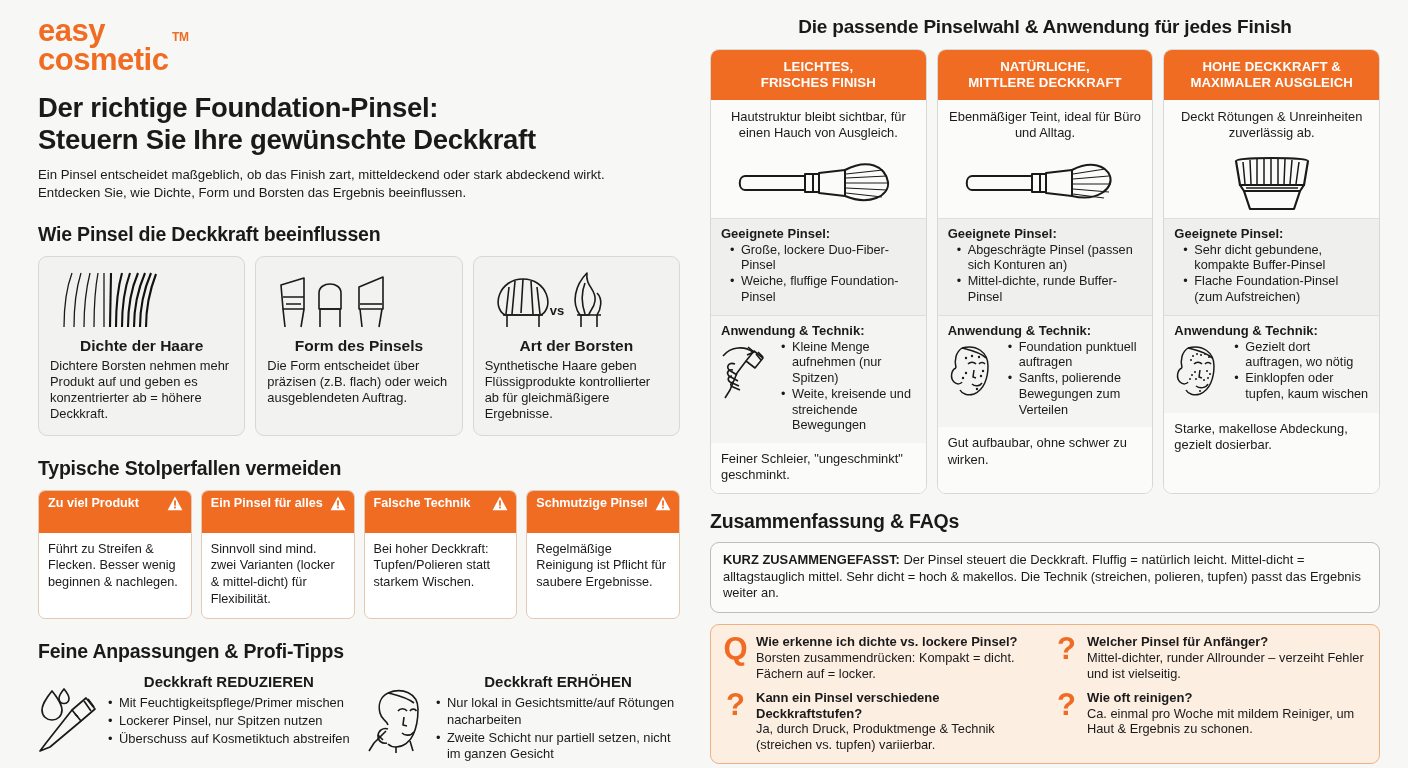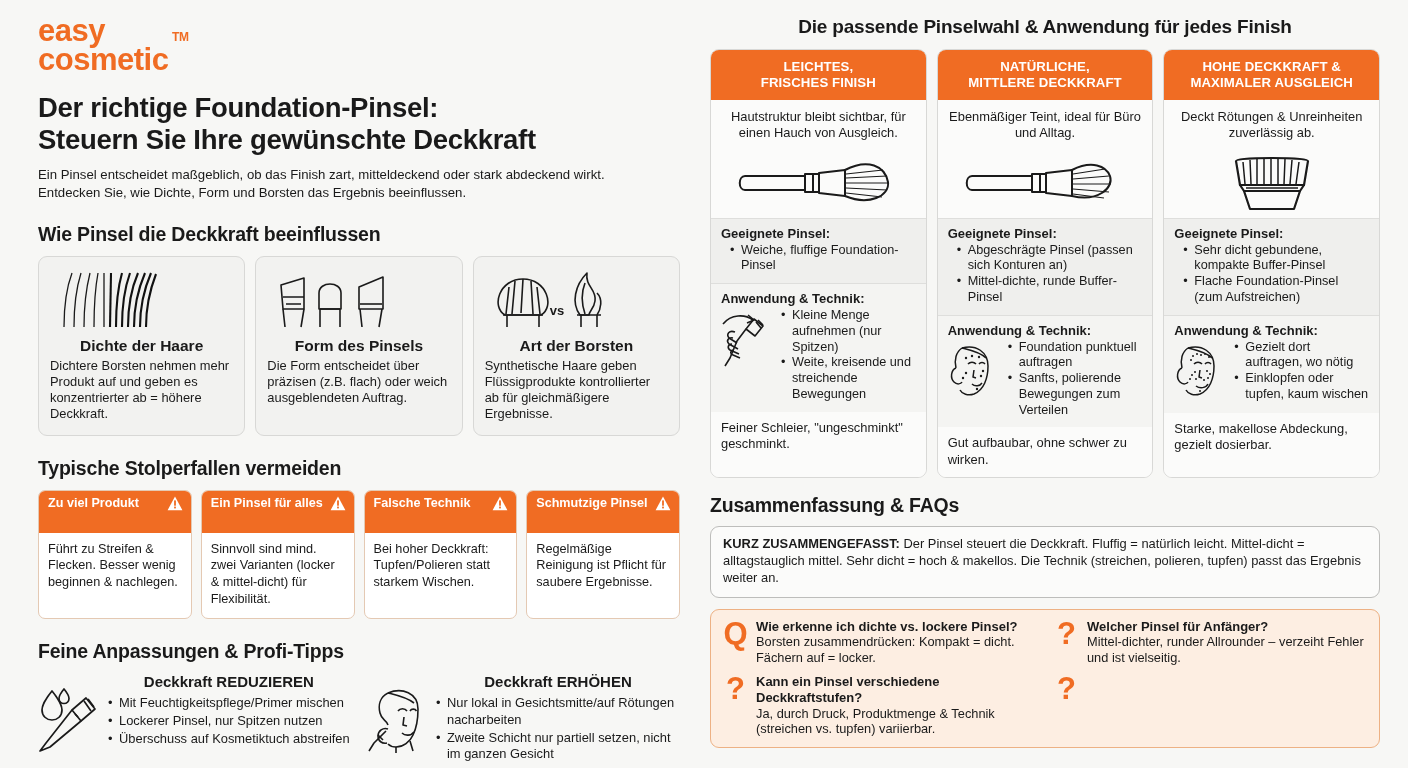--- a/index.html
+++ b/index.html
@@ -348,20 +348,21 @@
               <path d="M112 18 C135 6 152 14 155 30 C157 44 136 54 112 44 Z"></path>
             </g>
             <g fill="none" stroke="#1a1a1a" stroke-width="1.1">
               <path d="M113 22 L150 18 M113 26 L154 24 M113 31 L156 31 M113 36 L154 38 M113 41 L149 45"></path>
             </g>
           </svg>
         </div>
         <div class="fin-block">
           <h4>Geeignete Pinsel:</h4>
           <ul>
+            <li>Große, lockere Duo-Fiber-Pinsel</li>
             <li>Weiche, fluffige Foundation-Pinsel</li>
           </ul>
         </div>
         <div class="fin-block alt">
           <h4>Anwendung &amp; Technik:</h4>
           <div class="tech-wrap">
             <div class="ficon">
               <svg width="46" height="58" viewBox="0 0 46 58">
                 <g fill="none" stroke="#1a1a1a" stroke-width="1.6" stroke-linejoin="round">
                   <path d="M2 14 C10 4 24 4 32 10"></path>
@@ -547,18 +548,22 @@
       <div class="faq-col">
         <div class="faq-item">
           <div class="faq-mark">?</div>
           <div>
             <div class="faq-q">Welcher Pinsel für Anfänger?</div>
             <div class="faq-a">Mittel-dichter, runder Allrounder – verzeiht Fehler und ist vielseitig.</div>
           </div>
         </div>
         <div class="faq-item">
           <div class="faq-mark">?</div>
+          <div>
+            <div class="faq-q">Wie oft reinigen?</div>
+            <div class="faq-a">Ca. einmal pro Woche mit mildem Reiniger, um Haut &amp; Ergebnis zu schonen.</div>
+          </div>
         </div>
       </div>
 
     </div>
   </div>
 </div>
 
 </body></html>

